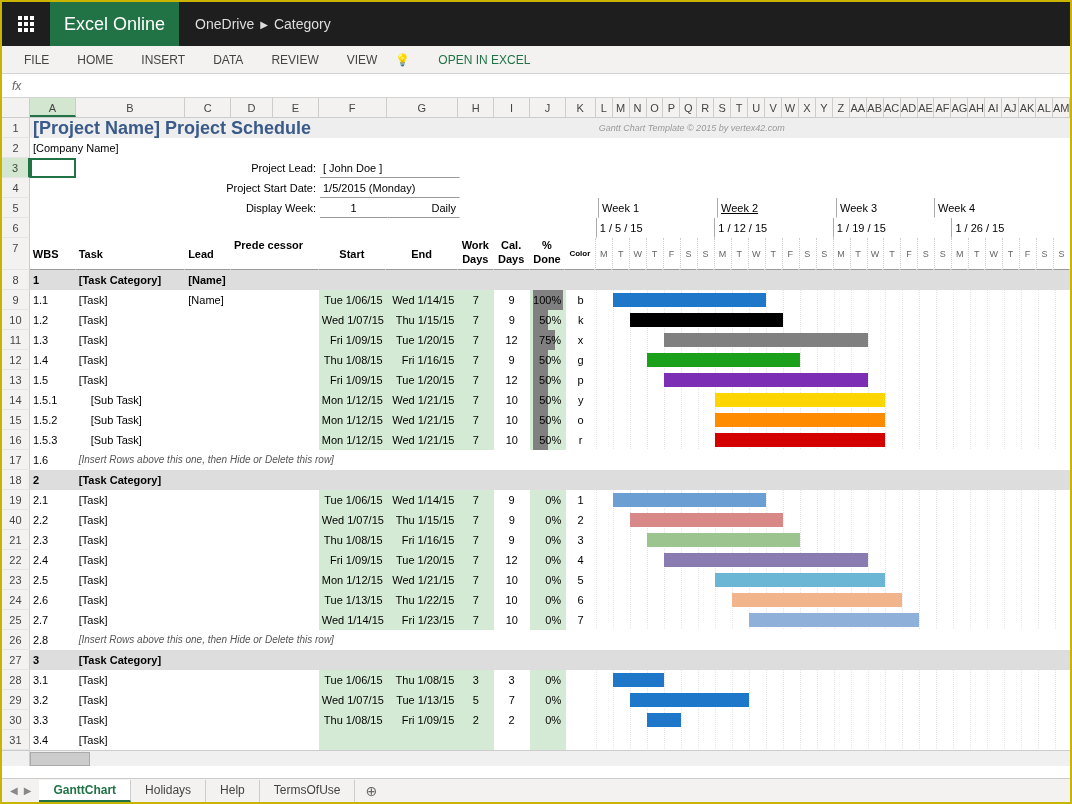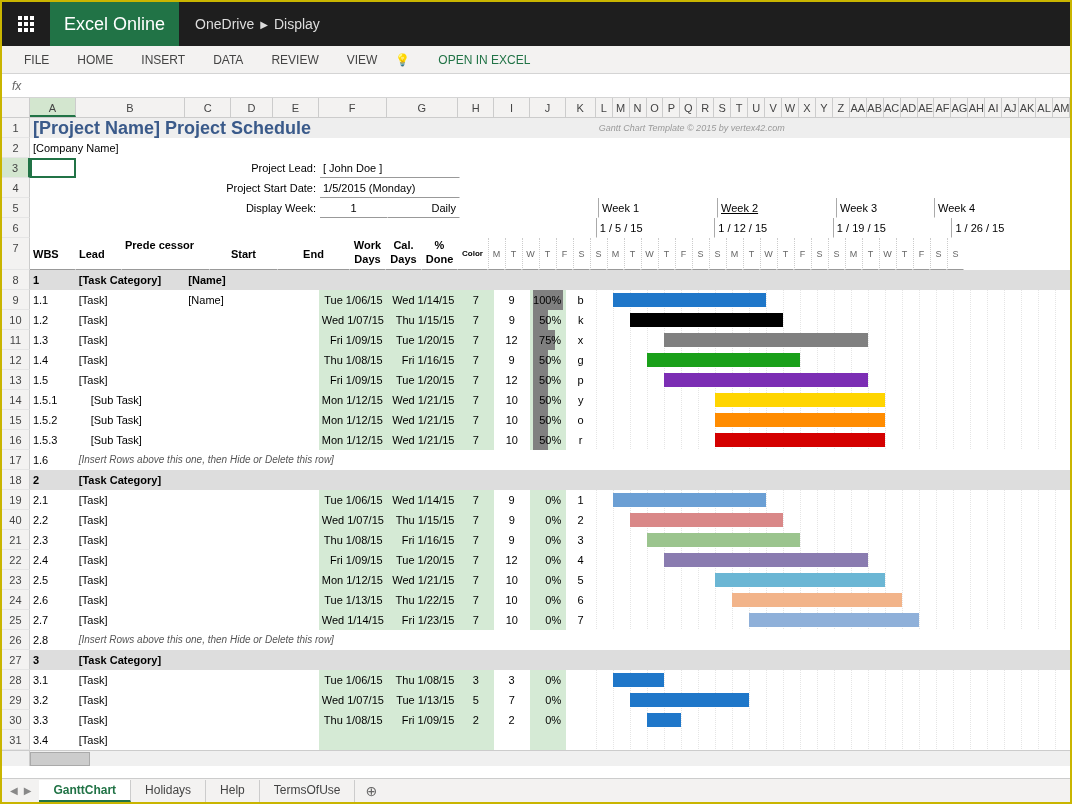--- a/index.html
+++ b/index.html
@@ -64,21 +64,21 @@
         <span></span>
         <span></span>
         <span></span>
         <span></span>
       </div>
   </div>
   <div class="brand">Excel Online</div>
   <div class="breadcrumb">
     <span>OneDrive</span>
     <span class="breadcrumb-sep">▶</span>
-    <span>Display</span>
+    <span>Category</span>
   </div>
 </div>
 
 <div class="ribbon-tabs">
   <div class="ribbon-tab">FILE</div>
   <div class="ribbon-tab">HOME</div>
   <div class="ribbon-tab">INSERT</div>
   <div class="ribbon-tab">DATA</div>
   <div class="ribbon-tab">REVIEW</div>
   <div class="ribbon-tab">VIEW</div>
@@ -173,20 +173,21 @@
         <div class="row-h">6</div>
         <div class="cell " style="width: 568px;"></div>
         <div class="cell week-hdr" style="width: 119px;">1 / 5 / 15</div>
         <div class="cell week-hdr" style="width: 119px;">1 / 12 / 15</div>
         <div class="cell week-hdr" style="width: 119px;">1 / 19 / 15</div>
         <div class="cell week-hdr" style="width: 119px;">1 / 26 / 15</div>
       </div>
       <div class="row" style="height: 32px;">
         <div class="row-h">7</div>
         <div class="cell hdr b" style="width: 46px; line-height: 32px;">WBS</div>
+        <div class="cell hdr b" style="width: 110px; line-height: 32px;">Task</div>
         <div class="cell hdr b" style="width: 46px; line-height: 32px;">Lead</div>
         <div class="cell hdr b" style="width: 88px; line-height: 14px; white-space: normal;">Prede cessor</div>
         <div class="cell hdr b center" style="width: 68px; line-height: 32px;">Start</div>
         <div class="cell hdr b center" style="width: 72px; line-height: 32px;">End</div>
         <div class="cell hdr b center" style="width: 36px; line-height: 14px; white-space: normal;">Work Days</div>
         <div class="cell hdr b center" style="width: 36px; line-height: 14px; white-space: normal;">Cal. Days</div>
         <div class="cell hdr b center" style="width: 36px; line-height: 14px; white-space: normal;">% Done</div>
         <div class="cell hdr b center" style="width: 30px; font-size: 8px; line-height: 32px;">Color</div>
         <div class="cell day-hdr b" style="width: 17px; line-height: 32px;">M</div>
         <div class="cell day-hdr b" style="width: 17px; line-height: 32px;">T</div>

